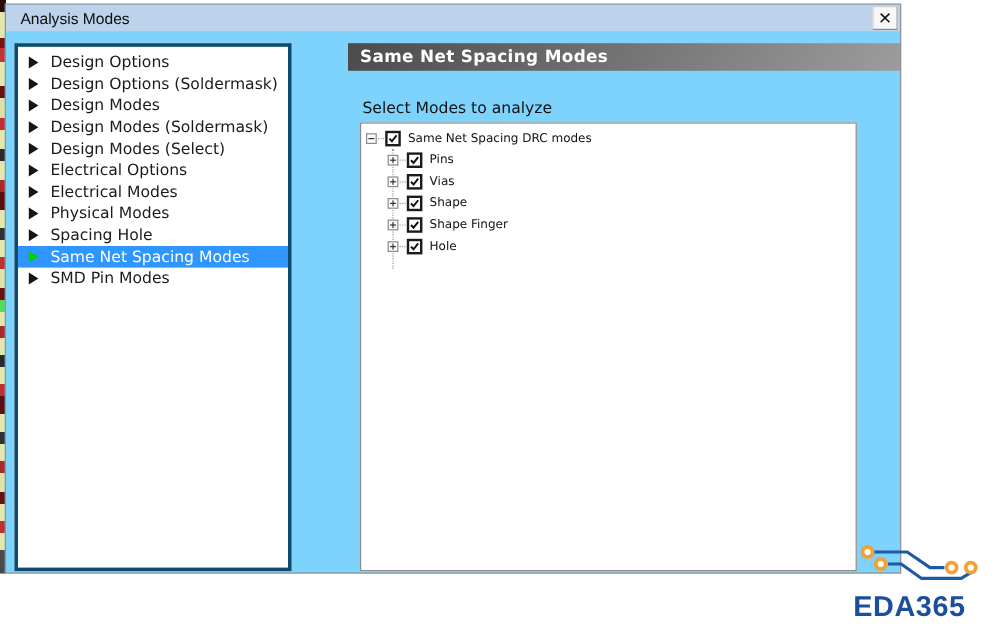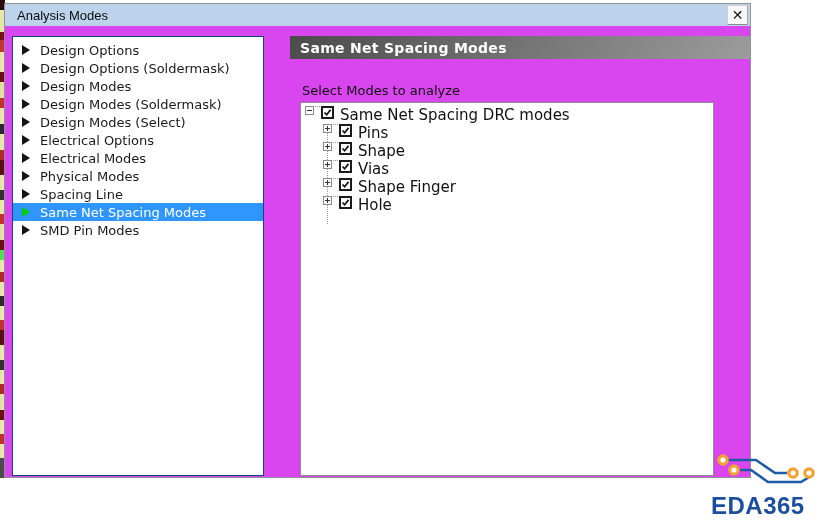--- a/index.html
+++ b/index.html
@@ -17,48 +17,48 @@
       #e6e6a8 200px,#e6e6a8 214px,#c03030 214px,#c03030 224px,#e2e2a4 224px,#e2e2a4 240px,
       #6b1010 240px,#6b1010 250px,#58d858 250px,#58d858 260px,#e6e6a8 260px,#e6e6a8 272px,
       #b02828 272px,#b02828 282px,#e6e6a8 282px,#e6e6a8 296px,#2a2a2a 296px,#2a2a2a 306px,
       #e6e6a8 306px,#e6e6a8 320px,#c03030 320px,#c03030 330px,#5a1010 330px,#5a1010 345px,
       #e6e6a8 345px,#e6e6a8 360px,#303030 360px,#303030 370px,#e6e6a8 370px,#e6e6a8 384px,
       #b02828 384px,#b02828 394px,#e2e2a4 394px,#e2e2a4 410px,#6b1010 410px,#6b1010 420px,
       #e6e6a8 420px,#e6e6a8 434px,#c03030 434px,#c03030 444px,#e6e6a8 444px,#e6e6a8 458px,
       #4a4a4a 458px,#4a4a4a 478px);}
 
   .dialog{position:absolute;left:4px;top:3px;width:747px;height:475px;box-sizing:border-box;
-    border:1px solid #8e9299;background:#d946ef;}
+    border:1px solid #8e9299;background:#7dd3fc;}
 
   .titlebar{position:relative;height:22px;background:var(--titlebar,#bdd3ec);
     display:flex;align-items:center;padding-left:12px;
     font-family:"Liberation Sans",sans-serif;font-size:13px;color:#0d0d0d;}
   .closebtn{position:absolute;top:1px;right:2px;width:21px;height:20px;padding:0;
     background:#f7f7f7;border:1px solid #cfcfcf;border-bottom:1px solid #8a8a8a;
     border-right:1px solid #a8a8a8;display:flex;align-items:center;justify-content:center;
     font-size:14px;color:#111;cursor:default;}
 
-  .listbox{position:absolute;left:7px;top:32px;width:252px;height:440px;box-sizing:border-box;
-    background:#fff;border:1px solid #0c4a6e;padding-top:4px;overflow:hidden;}
+  .listbox{position:absolute;left:7px;top:32px;width:231px;height:440px;box-sizing:border-box;
+    background:#fff;border:3px solid #0c4a6e;padding-top:4px;overflow:hidden;}
   .lrow{height:18px;display:flex;align-items:center;font-size:13px;color:#1a1a1a;white-space:nowrap;}
   .lrow .tri{margin-left:9px;width:0;height:0;border-left:8px solid #151515;
     border-top:5px solid transparent;border-bottom:5px solid transparent;flex:0 0 auto;}
   .lrow .lbl{margin-left:10px;}
   .lrow.sel{background:var(--selection,#2f96ff);color:#fff;}
   .lrow.sel .tri{border-left-color:var(--selarrow,#00cf00);}
 
   .panel-header{position:absolute;left:285px;top:32px;width:460px;height:23px;box-sizing:border-box;
     background:linear-gradient(120deg,var(--hdrdark,#4b4b4b),var(--hdrlight,#9c9c9c));
     color:#fff;font-size:14px;font-weight:bold;display:flex;align-items:center;
     padding-left:10px;letter-spacing:0.3px;}
   .select-label{position:absolute;left:297px;top:79px;font-size:13px;color:#111;}
 
   .treebox{position:absolute;left:295px;top:98px;width:414px;height:374px;box-sizing:border-box;
     background:#fff;border:1px solid #8a8a8a;padding-top:3px;overflow:hidden;}
-  .trow{height:18px;display:flex;font-size:15px;color:#111;white-space:nowrap;position:relative;}
+  .trow{height:18px;display:flex;align-items:center;font-size:10px;color:#111;white-space:nowrap;position:relative;}
   .trow.root{padding-left:4px;}
   .trow.child{padding-left:22px;}
   .expander{width:9px;height:9px;box-sizing:border-box;border:1px solid #8b8b8b;background:#fcfcfc;
     position:relative;flex:0 0 auto;}
   .expander::before{content:"";position:absolute;left:1px;top:3px;width:5px;height:1px;background:#333;}
   .expander.plus::after{content:"";position:absolute;left:3px;top:1px;width:1px;height:5px;background:#333;}
   .stub{width:5px;border-top:1px dotted #9a9a9a;margin:0 1px;flex:0 0 auto;}
   .cb{width:13px;height:13px;box-sizing:border-box;border:2px solid #1b1b1b;background:#fff;
     display:flex;align-items:center;justify-content:center;margin-right:6px;flex:0 0 auto;}
   .vline{position:absolute;left:26px;top:21px;height:100px;border-left:1px dotted #9a9a9a;}
@@ -109,21 +109,21 @@
         <div class="lrow">
           <span class="tri"></span>
           <span class="lbl">Electrical Modes</span>
         </div>
         <div class="lrow">
           <span class="tri"></span>
           <span class="lbl">Physical Modes</span>
         </div>
         <div class="lrow">
           <span class="tri"></span>
-          <span class="lbl">Spacing Line</span>
+          <span class="lbl">Spacing Hole</span>
         </div>
         <div class="lrow sel">
           <span class="tri"></span>
           <span class="lbl">Same Net Spacing Modes</span>
         </div>
         <div class="lrow">
           <span class="tri"></span>
           <span class="lbl">SMD Pin Modes</span>
         </div>
       </div>
@@ -157,31 +157,31 @@
           <span>Pins</span>
         </div>
         <div class="trow child">
           <span class="expander plus"></span>
           <span class="stub"></span>
           <span class="cb">
             <svg width="9" height="9" viewBox="0 0 12 12">
               <path d="M2 6 L4.8 9 L10 2.5" stroke="#111" stroke-width="2.2" fill="none"></path>
             </svg>
           </span>
+          <span>Vias</span>
+        </div>
+        <div class="trow child">
+          <span class="expander plus"></span>
+          <span class="stub"></span>
+          <span class="cb">
+            <svg width="9" height="9" viewBox="0 0 12 12">
+              <path d="M2 6 L4.8 9 L10 2.5" stroke="#111" stroke-width="2.2" fill="none"></path>
+            </svg>
+          </span>
           <span>Shape</span>
-        </div>
-        <div class="trow child">
-          <span class="expander plus"></span>
-          <span class="stub"></span>
-          <span class="cb">
-            <svg width="9" height="9" viewBox="0 0 12 12">
-              <path d="M2 6 L4.8 9 L10 2.5" stroke="#111" stroke-width="2.2" fill="none"></path>
-            </svg>
-          </span>
-          <span>Vias</span>
         </div>
         <div class="trow child">
           <span class="expander plus"></span>
           <span class="stub"></span>
           <span class="cb">
             <svg width="9" height="9" viewBox="0 0 12 12">
               <path d="M2 6 L4.8 9 L10 2.5" stroke="#111" stroke-width="2.2" fill="none"></path>
             </svg>
           </span>
           <span>Shape Finger</span>

